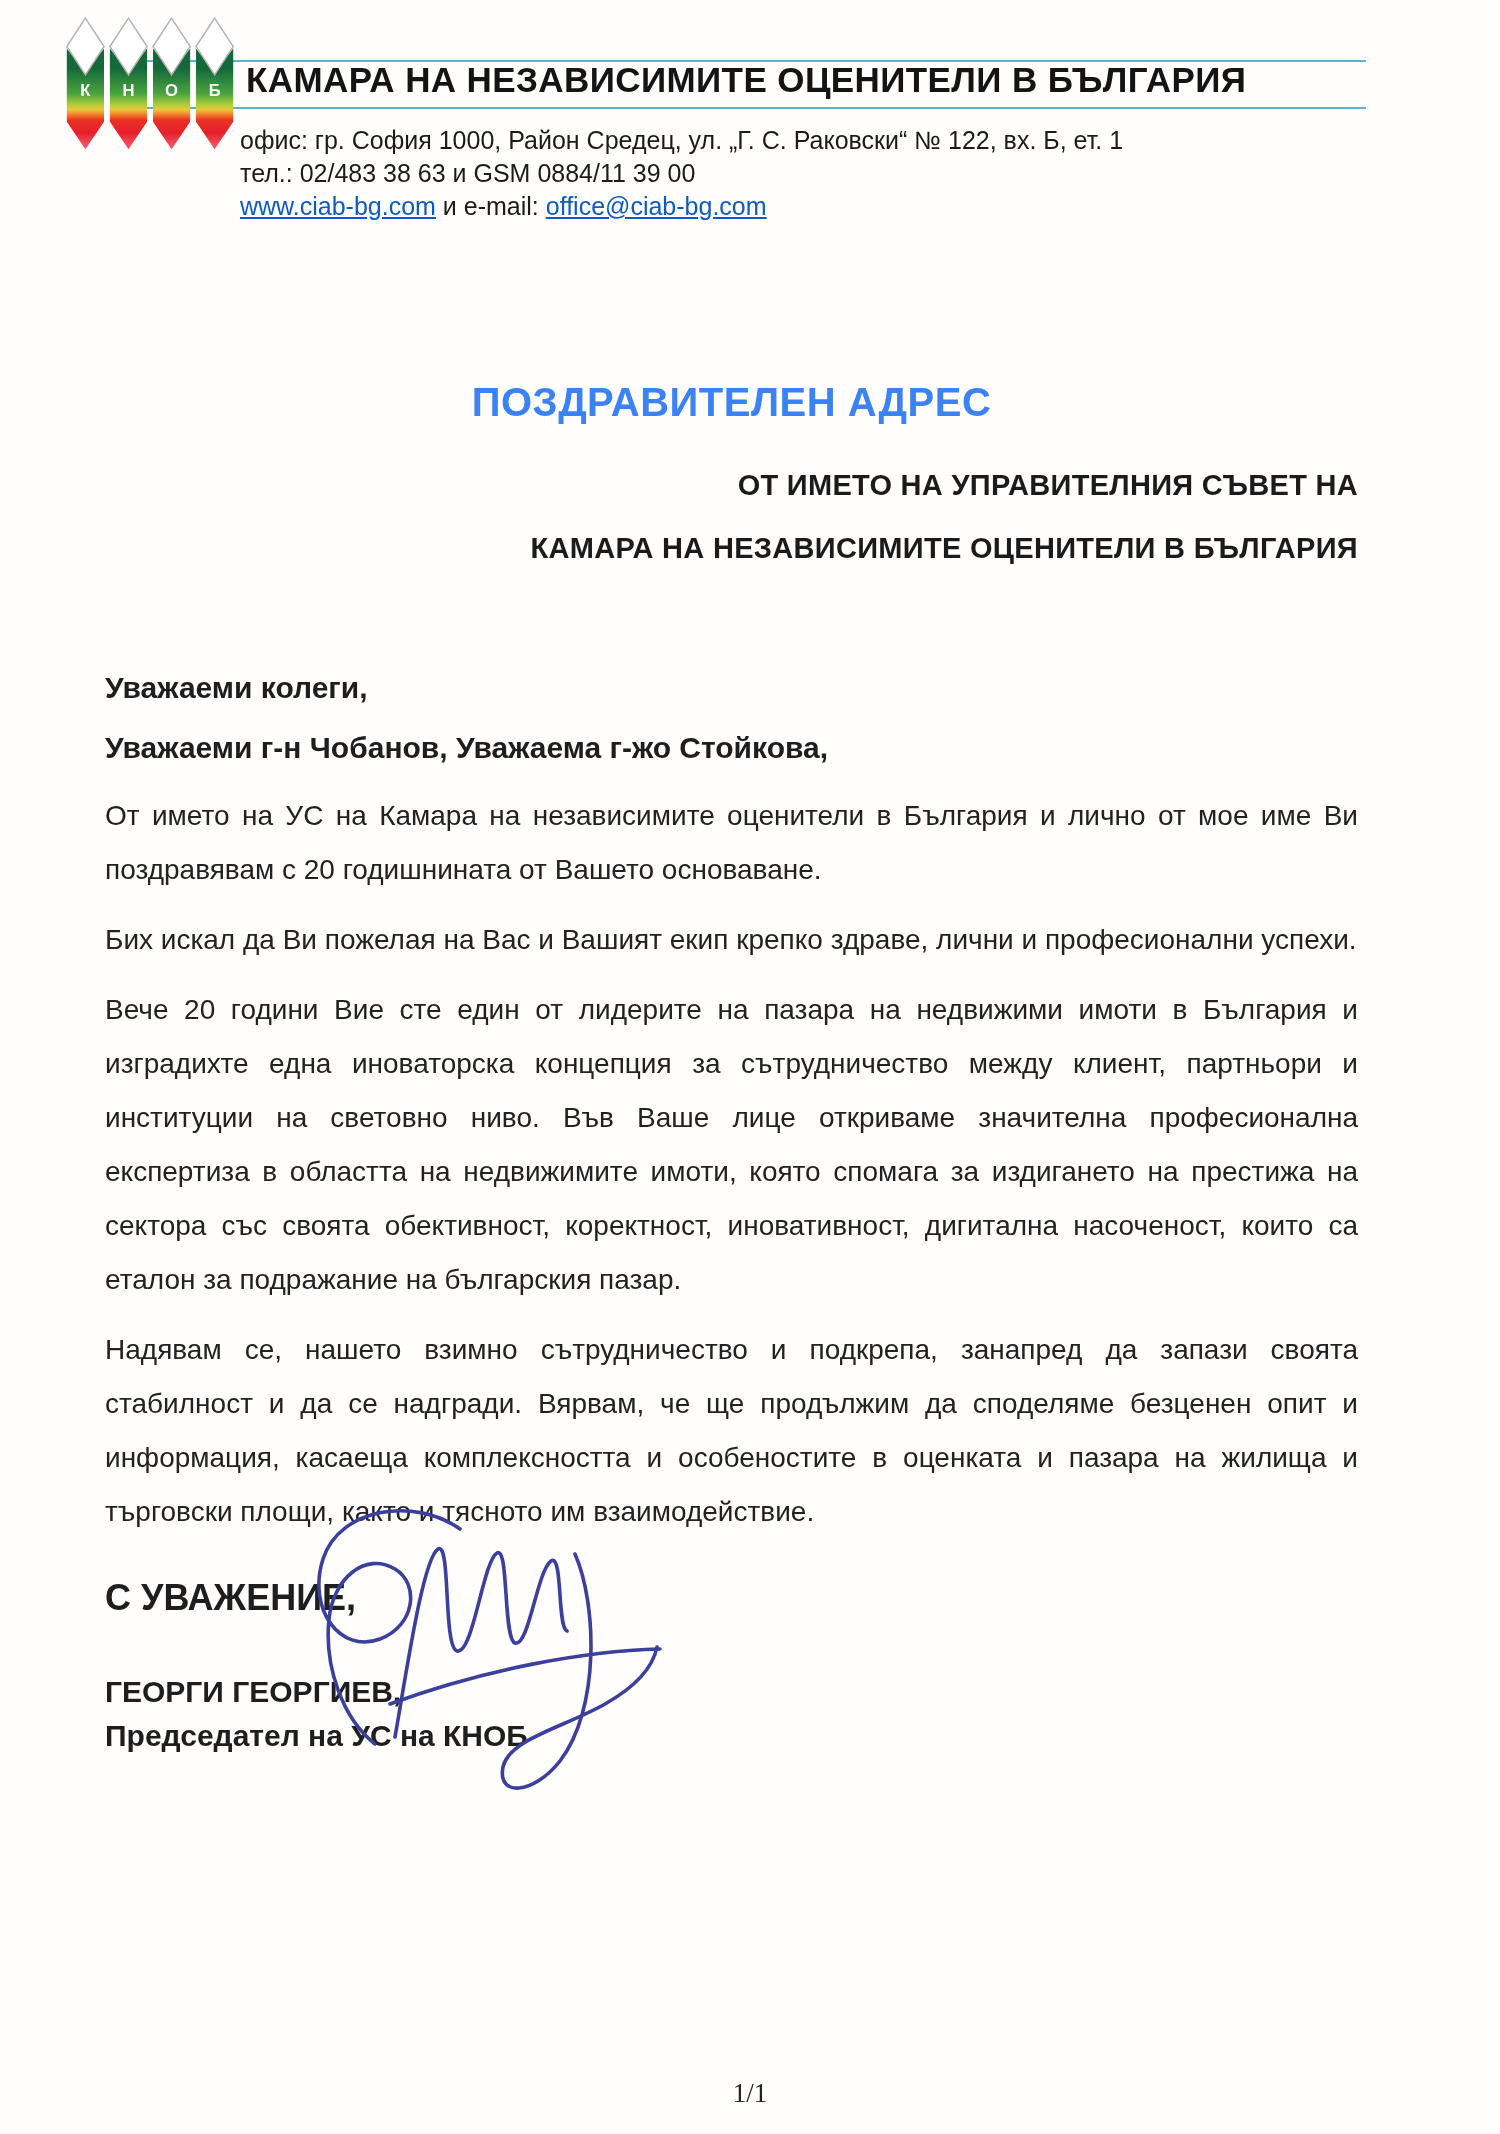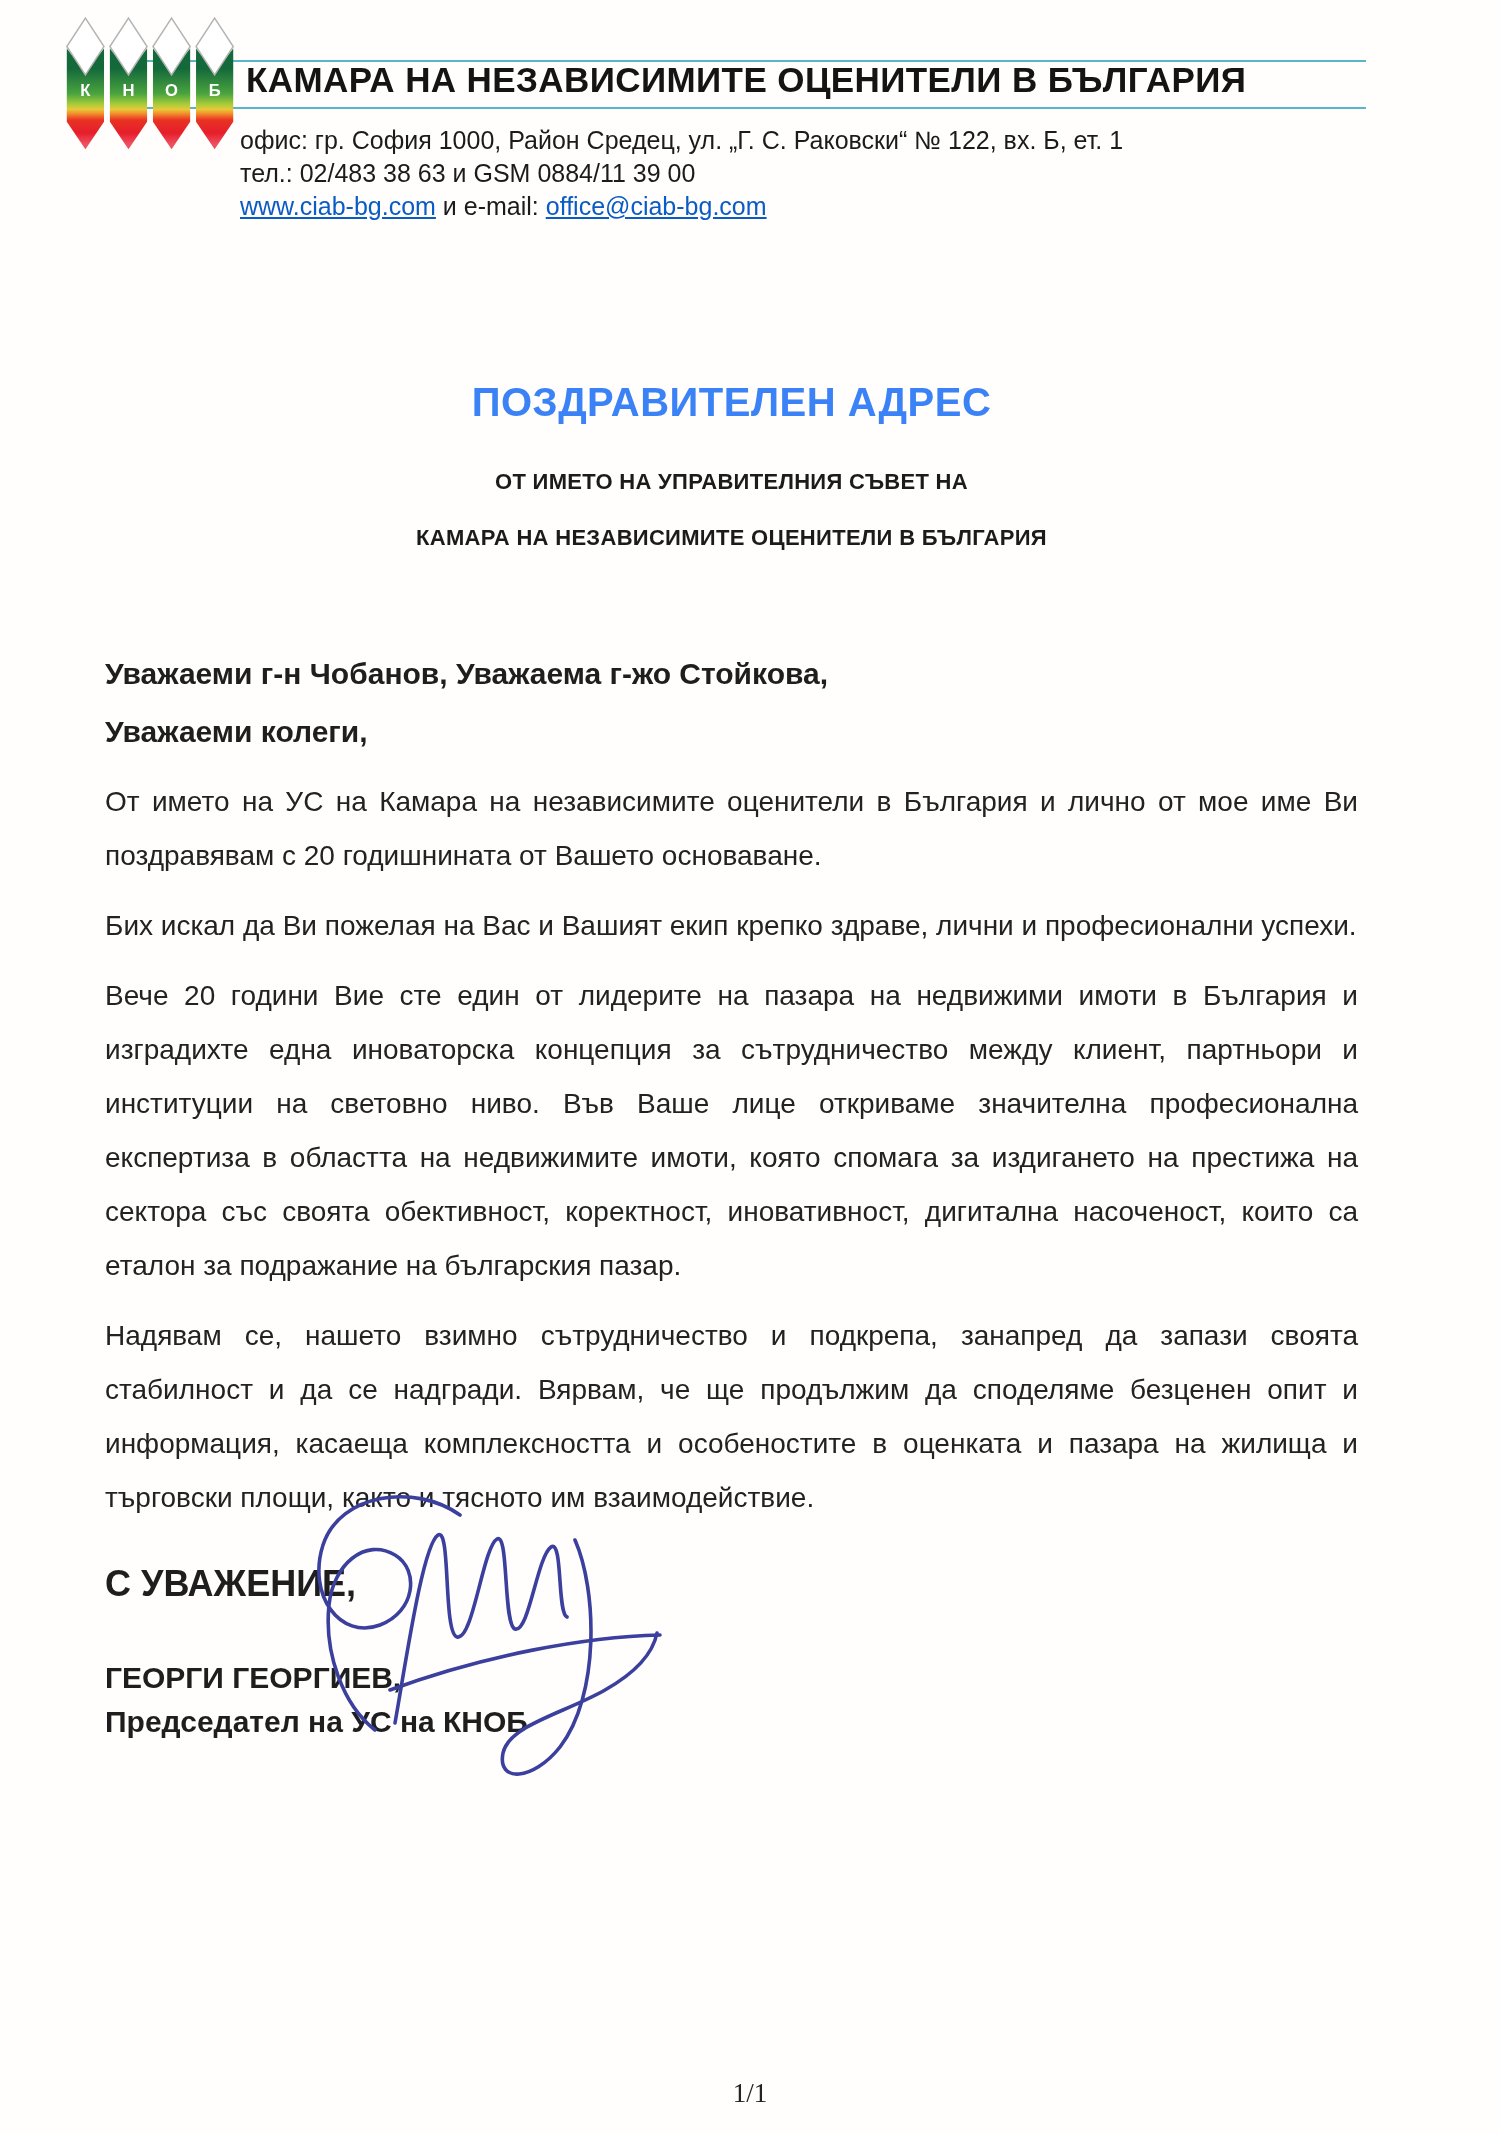--- a/index.html
+++ b/index.html
@@ -27,21 +27,21 @@
     text-align:left; font-size:25px; line-height:33px; color:#1b1b1b;
   }
   .contact a { color:#0b5bc4; text-decoration:underline; }
   
   .body-flow { position:absolute; left:105px; top:380px; width:1253px; }
   .letter-title {
     text-align:center; font-weight:bold; font-size:40px; color:#3b82f6;
     margin:0 0 44px 0; letter-spacing:0.5px;
   }
   .letter-subtitle {
-    text-align:center; font-weight:bold; font-size:22px; color:#1b1b1b;
+    text-align:right; font-weight:bold; font-size:29px; color:#1b1b1b;
     margin:0 0 30px 0; letter-spacing:0.3px;
   }
   .letter-subtitle.last { margin-bottom:0; }
   .salutations { margin-top:106px; }
   .salutation { font-weight:bold; font-size:30px; margin:0 0 24px 0; }
   .salutation.second { margin-bottom:26px; }
   .paras p {
     font-size:28px; line-height:54px; text-align:justify;
     margin:0 0 16px 0; color:#222;
   }
@@ -112,22 +112,22 @@
     <div>тел.: 02/483 38 63 и GSM 0884/11 39 00</div>
     <div><a href="#">www.ciab-bg.com</a><span> и e-mail: </span><a href="#">office@ciab-bg.com</a></div>
   </div>
 
   <div class="body-flow">
     <div class="letter-title">ПОЗДРАВИТЕЛЕН АДРЕС</div>
     <div class="letter-subtitle">ОТ ИМЕТО НА УПРАВИТЕЛНИЯ СЪВЕТ НА</div>
     <div class="letter-subtitle last">КАМАРА НА НЕЗАВИСИМИТЕ ОЦЕНИТЕЛИ В БЪЛГАРИЯ</div>
 
     <div class="salutations">
+      <div class="salutation second">Уважаеми колеги,</div>
       <div class="salutation">Уважаеми г-н Чобанов, Уважаема г-жо Стойкова,</div>
-      <div class="salutation second">Уважаеми колеги,</div>
     </div>
 
     <div class="paras">
       <p>От името на УС на Камара на независимите оценители в България и лично от мое име Ви поздравявам с 20 годишнината от Вашето основаване.</p>
       <p>Бих искал да Ви пожелая на Вас и Вашият екип крепко здраве, лични и професионални успехи.</p>
       <p>Вече 20 години Вие сте един от лидерите на пазара на недвижими имоти в България и изградихте една иноваторска концепция за сътрудничество между клиент, партньори и институции на световно ниво. Във Ваше лице откриваме значителна професионална експертиза в областта на недвижимите имоти, която спомага за издигането на престижа на сектора със своята обективност, коректност, иновативност, дигитална насоченост, които са еталон за подражание на българския пазар.</p>
       <p>Надявам се, нашето взимно сътрудничество и подкрепа, занапред да запази своята стабилност и да се надгради. Вярвам, че ще продължим да споделяме безценен опит и информация, касаеща комплексността и особеностите в оценката и пазара на жилища и търговски площи, както и тясното им взаимодействие.</p>
     </div>
 
     <div class="sig-block">

